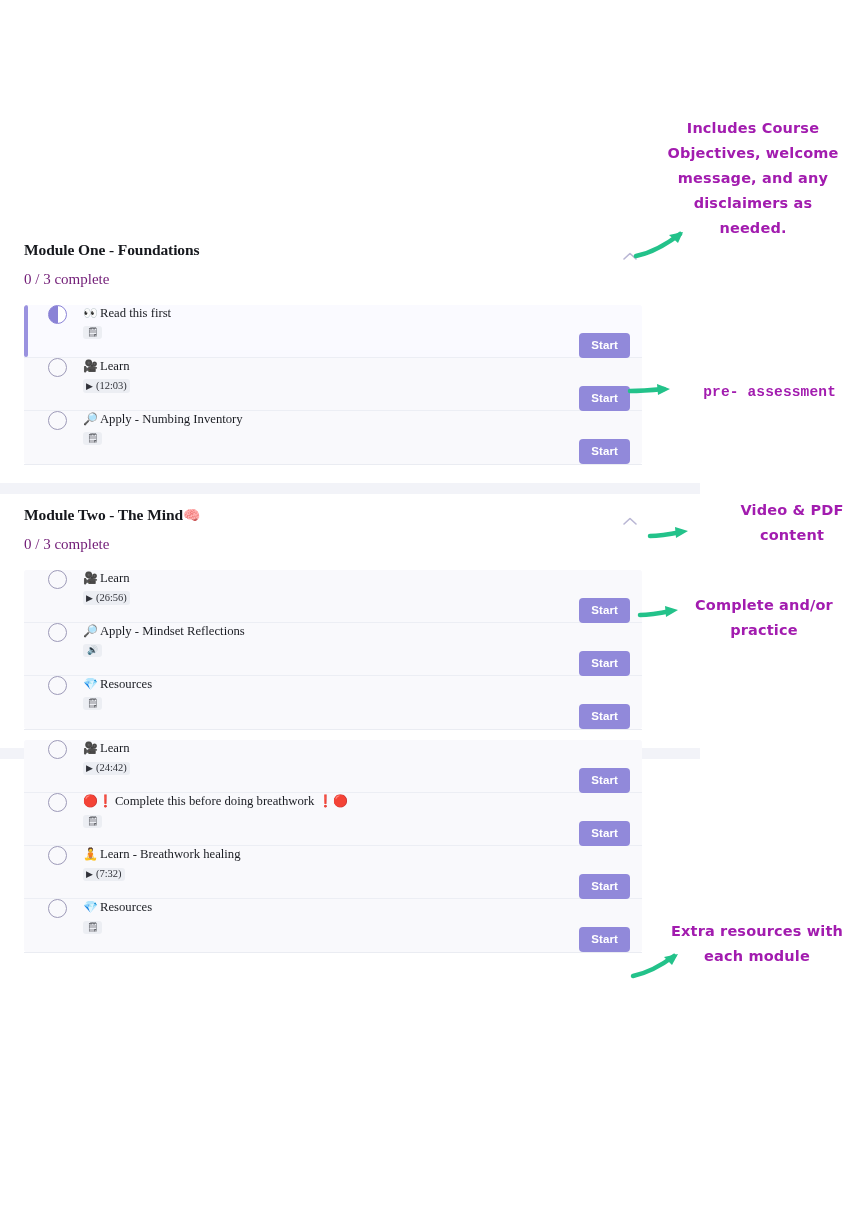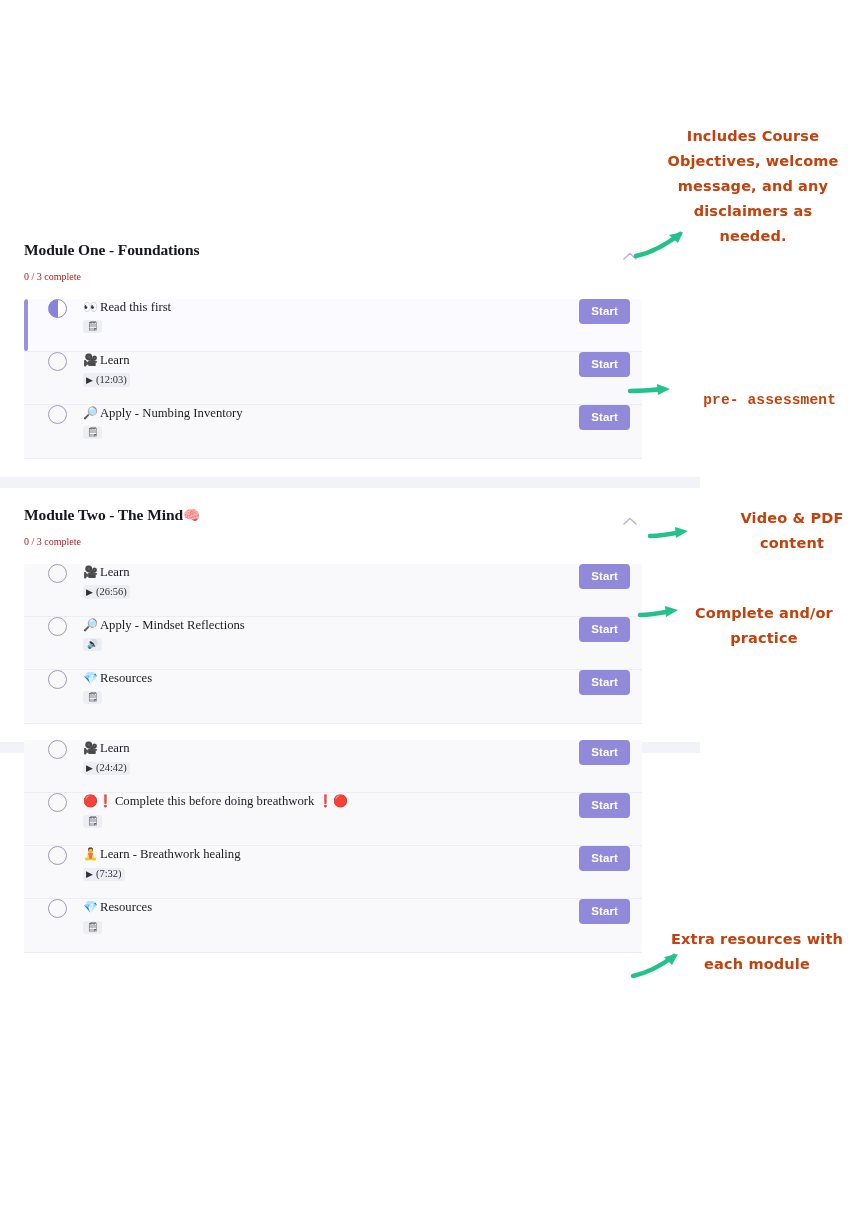--- a/index.html
+++ b/index.html
@@ -43,22 +43,22 @@
     color: #16181d;
     letter-spacing: -0.1px;
     line-height: 1.2;
   }
 
   .module-title .emoji { font-family: "DejaVu Sans", sans-serif; font-size: 14px; }
 
   .module-progress {
     margin-top: 11px;
     font-family: "Liberation Serif", serif;
-    font-size: 10px;
-    color: #b91c1c;
+    font-size: 15px;
+    color: #701a75;
   }
 
   .chevron {
     position: absolute;
     right: 28px;
     top: 10px;
     width: 16px;
     height: 10px;
     color: #b9b6d4;
   }
@@ -163,20 +163,21 @@
     background: #9189da;
     color: #ffffff;
     border: none;
     border-radius: 4px;
     font-family: "Liberation Sans", sans-serif;
     font-weight: bold;
     font-size: 11.5px;
     padding: 6px 12px 7px;
     cursor: pointer;
     letter-spacing: 0.1px;
+    margin-top: 28px;
   }
 
   .module-divider {
     width: 700px;
     height: 11px;
     background: #f2f3f8;
     margin-top: 18px;
   }
 
   .bottom-edge {
@@ -186,25 +187,24 @@
     background: #eaecf2;
     margin-top: 0;
   }
 
   
   .annot {
     position: absolute;
     font-family: "DejaVu Sans", sans-serif;
     font-size: 14.5px;
     font-weight: 600;
-    color: #c2410c;
+    color: #a21caf;
     text-align: center;
     line-height: 1.72;
     letter-spacing: 0.15px;
-    margin-top: 8px;
   }
 
   .arrow {
     position: absolute;
     color: #23c28a;
   }
   .arrow svg { display: block; overflow: visible; }
 </style>
 </head>
 <body>

